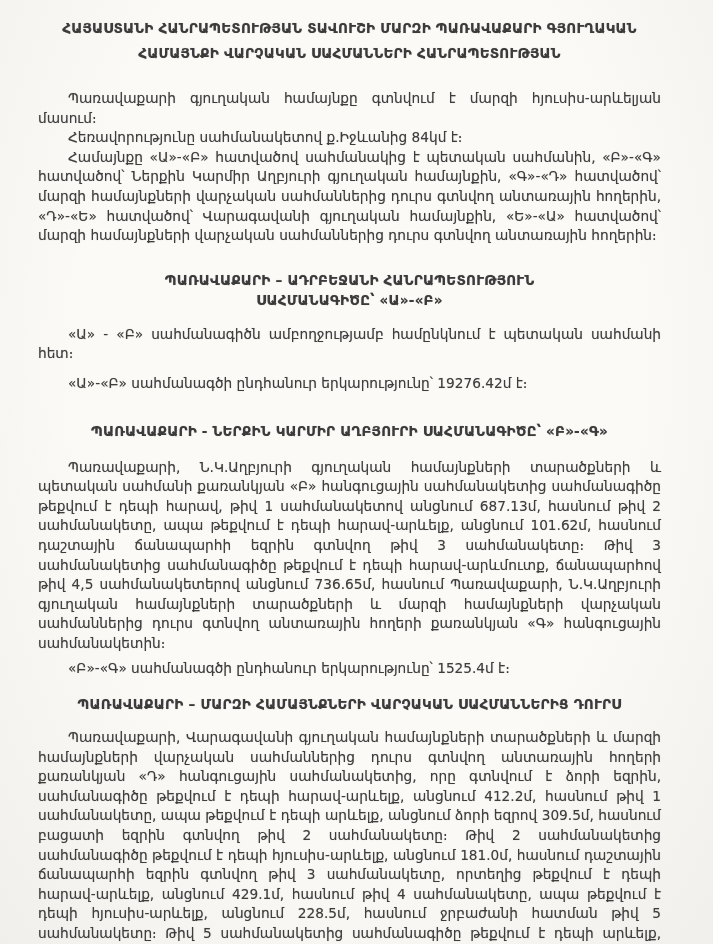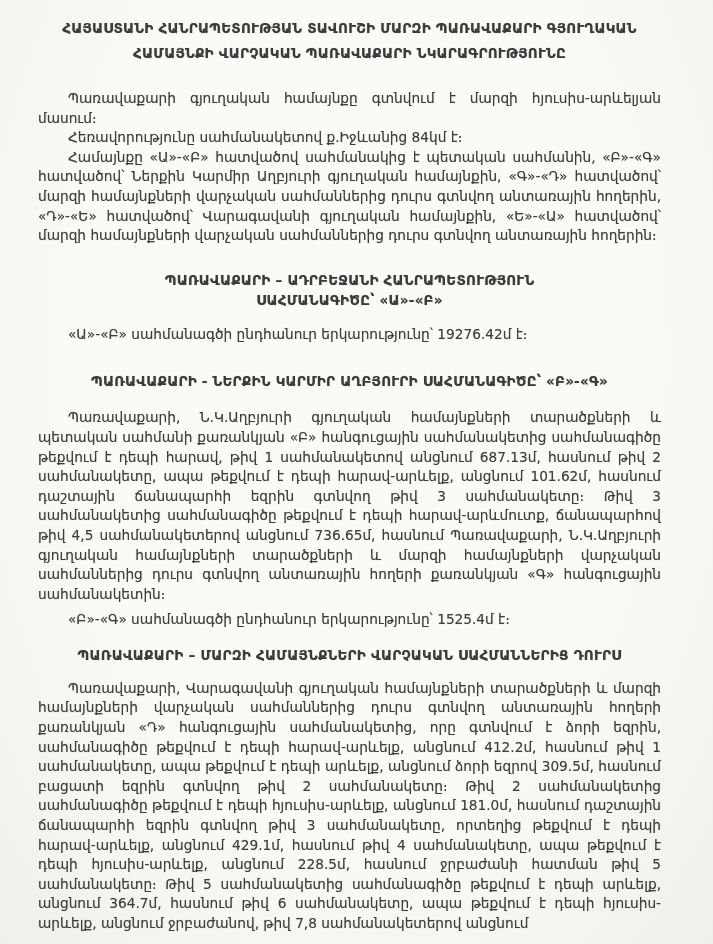--- a/index.html
+++ b/index.html
@@ -54,31 +54,32 @@
   .mt-gap-sm { margin-top: 10px; }
   .mt-gap-xs { margin-top: 6px; }
 </style>
 </head>
 <body>
 
 <div class="page">
 
   <div class="doc-title">
     <div>ՀԱՅԱՍՏԱՆԻ ՀԱՆՐԱՊԵՏՈՒԹՅԱՆ ՏԱՎՈՒՇԻ ՄԱՐԶԻ ՊԱՌԱՎԱՔԱՐԻ ԳՅՈՒՂԱԿԱՆ</div>
-    <div>ՀԱՄԱՅՆՔԻ ՎԱՐՉԱԿԱՆ ՊԱՌԱՎԱՔԱՐԻ ՆԿԱՐԱԳՐՈՒԹՅՈՒՆԸ</div>
+    <div>ՀԱՄԱՅՆՔԻ ՎԱՐՉԱԿԱՆ ՍԱՀՄԱՆՆԵՐԻ ՀԱՆՐԱՊԵՏՈՒԹՅԱՆ</div>
   </div>
 
   <p class="body-para">Պառավաքարի գյուղական համայնքը գտնվում է մարզի հյուսիս-արևելյան մասում։</p>
   <p class="body-para">Հեռավորությունը սահմանակետով ք.Իջևանից 84կմ է։</p>
   <p class="body-para">Համայնքը «Ա»-«Բ» հատվածով սահմանակից է պետական սահմանին, «Բ»-«Գ» հատվածով՝ Ներքին Կարմիր Աղբյուրի գյուղական համայնքին, «Գ»-«Դ» հատվածով՝ մարզի համայնքների վարչական սահմաններից դուրս գտնվող անտառային հողերին, «Դ»-«Ե» հատվածով՝ Վարագավանի գյուղական համայնքին, «Ե»-«Ա» հատվածով՝ մարզի համայնքների վարչական սահմաններից դուրս գտնվող անտառային հողերին։</p>
 
   <div class="section-heading mt-head-1">
     <div>ՊԱՌԱՎԱՔԱՐԻ – ԱԴՐԲԵՋԱՆԻ ՀԱՆՐԱՊԵՏՈՒԹՅՈՒՆ</div>
     <div>ՍԱՀՄԱՆԱԳԻԾԸ՝ «Ա»-«Բ»</div>
   </div>
+  <p class="body-para">«Ա» - «Բ» սահմանագիծն ամբողջությամբ համընկնում է պետական սահմանի հետ։</p>
   <p class="body-para mt-gap-sm">«Ա»-«Բ» սահմանագծի ընդհանուր երկարությունը՝ 19276.42մ է։</p>
 
   <div class="section-heading mt-head-2">
     <div>ՊԱՌԱՎԱՔԱՐԻ - ՆԵՐՔԻՆ ԿԱՐՄԻՐ ԱՂԲՅՈՒՐԻ ՍԱՀՄԱՆԱԳԻԾԸ՝ «Բ»-«Գ»</div>
   </div>
   <p class="body-para">Պառավաքարի, Ն.Կ.Աղբյուրի գյուղական համայնքների տարածքների և պետական սահմանի քառանկյան «Բ» հանգուցային սահմանակետից սահմանագիծը թեքվում է դեպի հարավ, թիվ 1 սահմանակետով անցնում 687.13մ, հասնում թիվ 2 սահմանակետը, ապա թեքվում է դեպի հարավ-արևելք, անցնում 101.62մ, հասնում դաշտային ճանապարհի եզրին գտնվող թիվ 3 սահմանակետը։ Թիվ 3 սահմանակետից սահմանագիծը թեքվում է դեպի հարավ-արևմուտք, ճանապարհով թիվ 4,5 սահմանակետերով անցնում 736.65մ, հասնում Պառավաքարի, Ն.Կ.Աղբյուրի գյուղական համայնքների տարածքների և մարզի համայնքների վարչական սահմաններից դուրս գտնվող անտառային հողերի քառանկյան «Գ» հանգուցային սահմանակետին։</p>
   <p class="body-para mt-gap-xs">«Բ»-«Գ» սահմանագծի ընդհանուր երկարությունը՝ 1525.4մ է։</p>
 
   <div class="section-heading mt-head-3">
     <div>ՊԱՌԱՎԱՔԱՐԻ – ՄԱՐԶԻ ՀԱՄԱՅՆՔՆԵՐԻ ՎԱՐՉԱԿԱՆ ՍԱՀՄԱՆՆԵՐԻՑ ԴՈՒՐՍ</div>

